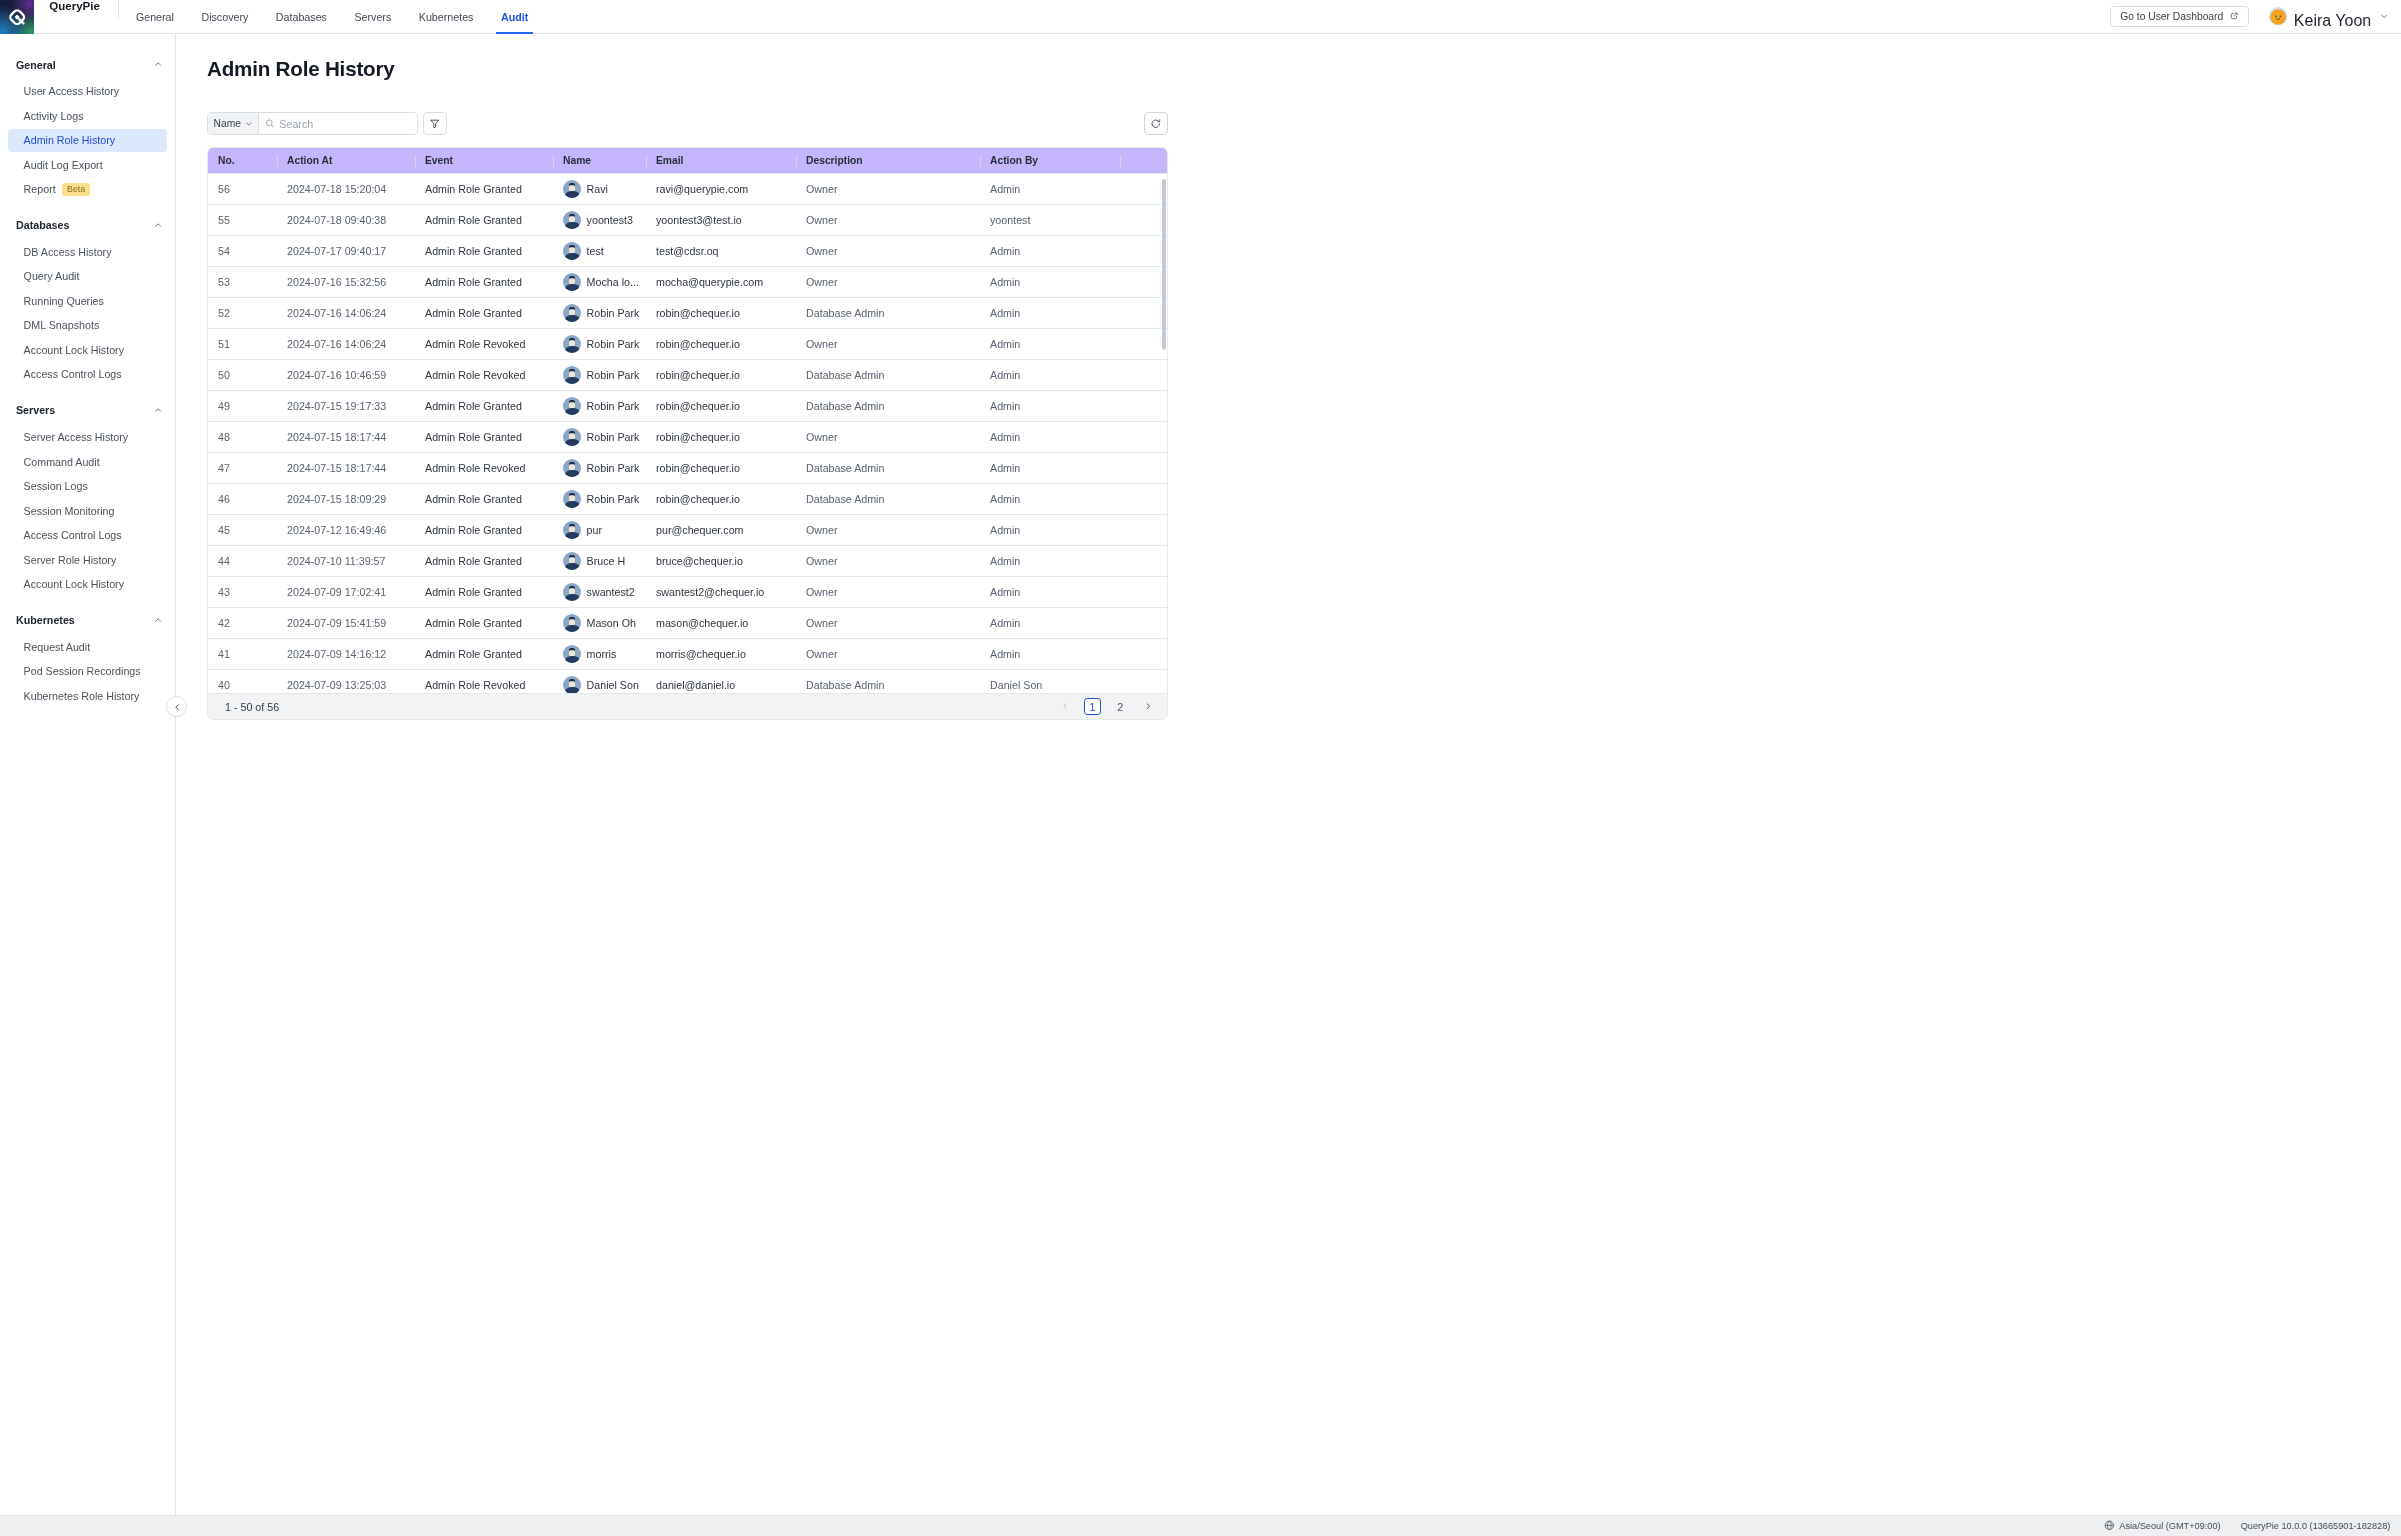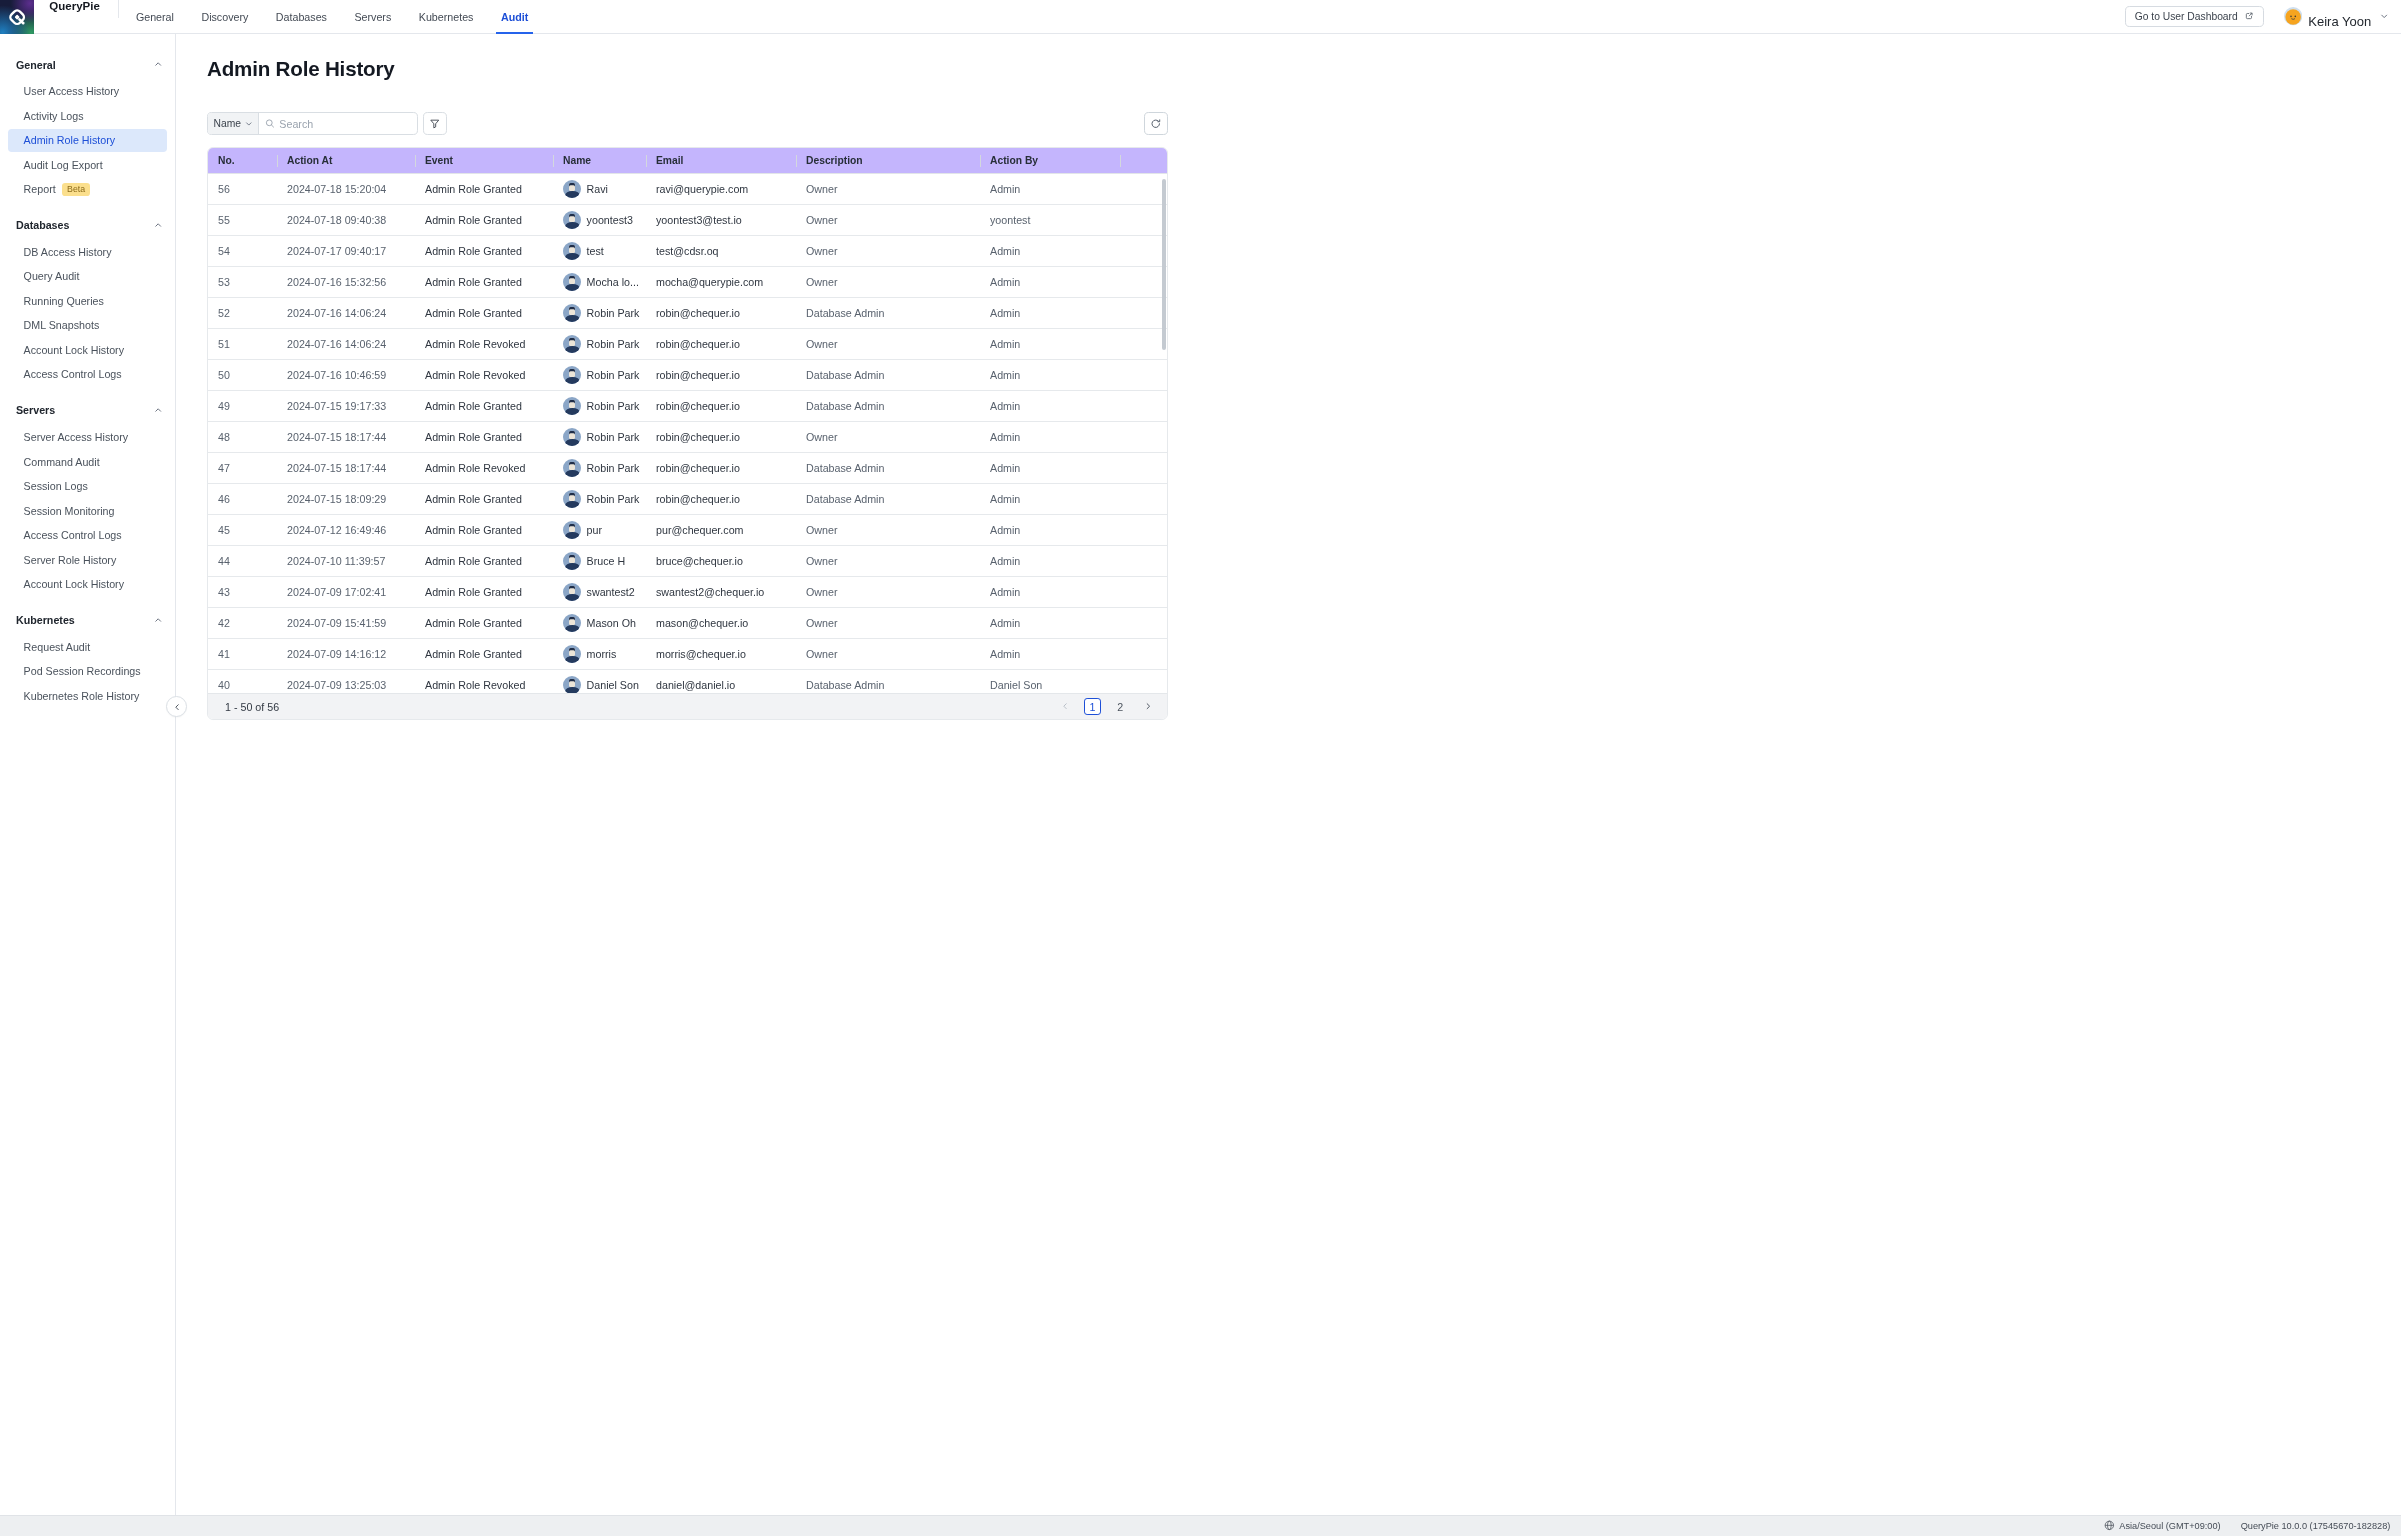--- a/index.html
+++ b/index.html
@@ -22,21 +22,21 @@
   .nav-item { color:#434a54; cursor:pointer; position:relative; height:34px;
     display:flex; align-items:center; }
   .nav-item.active { color:#1d4fd7; font-weight:600; }
   .nav-item.active::after { content:''; position:absolute; left:-4.6px; right:-4.6px; bottom:0;
     height:2.3px; background:#2563eb; }
   .topbar-right { margin-left:auto; display:flex; align-items:center; padding-right:12.2px; }
   .dash-btn { height:21.4px; border:0.8px solid #d6dbe1; border-radius:4.6px; background:#fff;
     display:flex; align-items:center; gap:6px; padding:0 9.2px; color:#3c434d; font-size:10.3px;
     cursor:pointer; }
   .user { display:flex; align-items:center; gap:6.1px; margin-left:20px; cursor:pointer; }
-  .user-name { color:#23282f; font-size:13px;margin-top:9px; }
+  .user-name { color:#23282f; font-size:16px;margin-top:9px; }
   .user .chev { margin-left:3.1px; }
 
   
   .sidebar { position:absolute; top:34px; left:0; bottom:21.4px; width:176px; background:#fff;
     border-right:0.8px solid #e4e7ec; padding:15.3px 7.6px 0 7.6px; overflow:hidden; }
   .side-section { display:flex; align-items:center; justify-content:space-between;
     padding:0 4.6px 0 8.4px; height:18.3px; margin:15.3px 0 6.1px; cursor:pointer; }
   .side-section:first-child { margin-top:6.1px; }
   .side-section-label { font-weight:700; font-size:10.7px; color:#20262e; }
   .side-item { height:23px; margin:1.5px 0; display:flex; align-items:center; gap:6.1px;
@@ -549,15 +549,15 @@
 
 <div class="statusbar">
   <span class="tz">
     <svg width="10.7" height="10.7" viewBox="0 0 16 16">
       <circle cx="8" cy="8" r="6.3" fill="none" stroke="#454c56" stroke-width="1.1"></circle>
       <ellipse cx="8" cy="8" rx="2.8" ry="6.3" fill="none" stroke="#454c56" stroke-width="1.1"></ellipse>
       <path d="M1.7 8h12.6" stroke="#454c56" stroke-width="1.1"></path>
     </svg>
     <span>Asia/Seoul (GMT+09:00)</span>
   </span>
-  <span>QueryPie 10.0.0 (17545670-182828)</span>
+  <span>QueryPie 10.0.0 (13665901-182828)</span>
 </div>
 
 
 </body></html>

